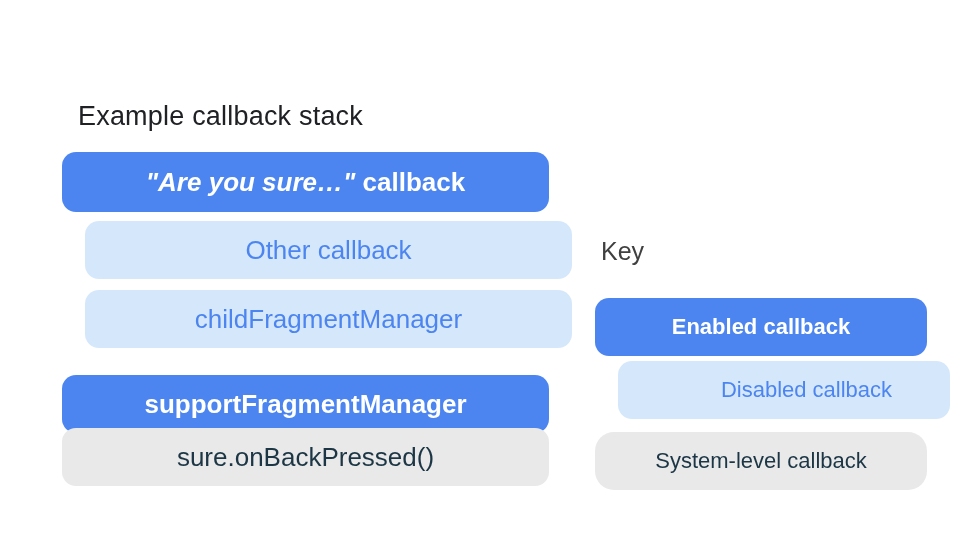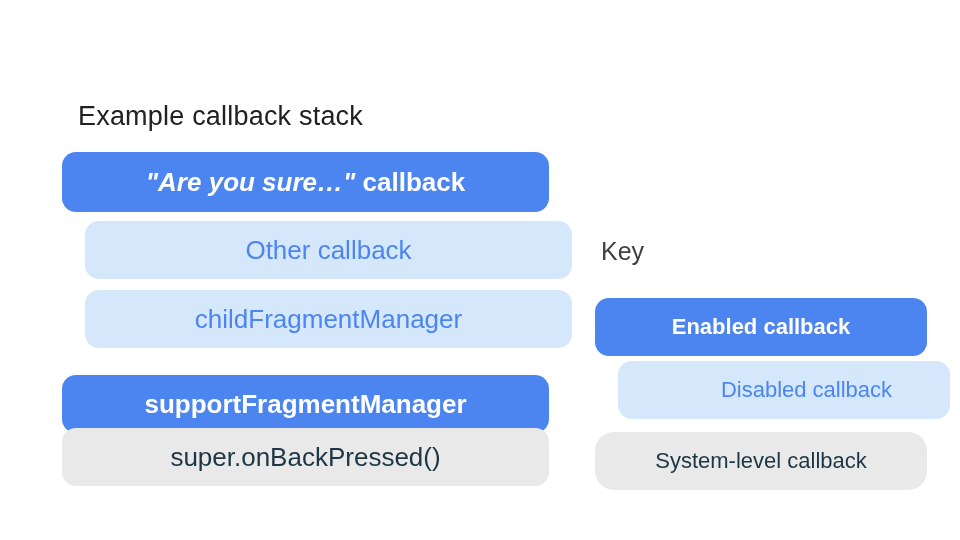--- a/index.html
+++ b/index.html
@@ -97,21 +97,21 @@
 
   <div class="box stack-box disabled stack-3">
     <span>childFragmentManager</span>
   </div>
 
   <div class="box stack-box enabled stack-4">
     <span>supportFragmentManager</span>
   </div>
 
   <div class="box stack-box system stack-5">
-    <span>super.onBackPressed()</span>
+    <span>sure.onBackPressed()</span>
   </div>
 
   <div class="key-title">Key</div>
 
   <div class="box key-box enabled key-1">
     <span>Enabled callback</span>
   </div>
 
   <div class="box key-box disabled key-2">
     <span>Disabled callback</span>

